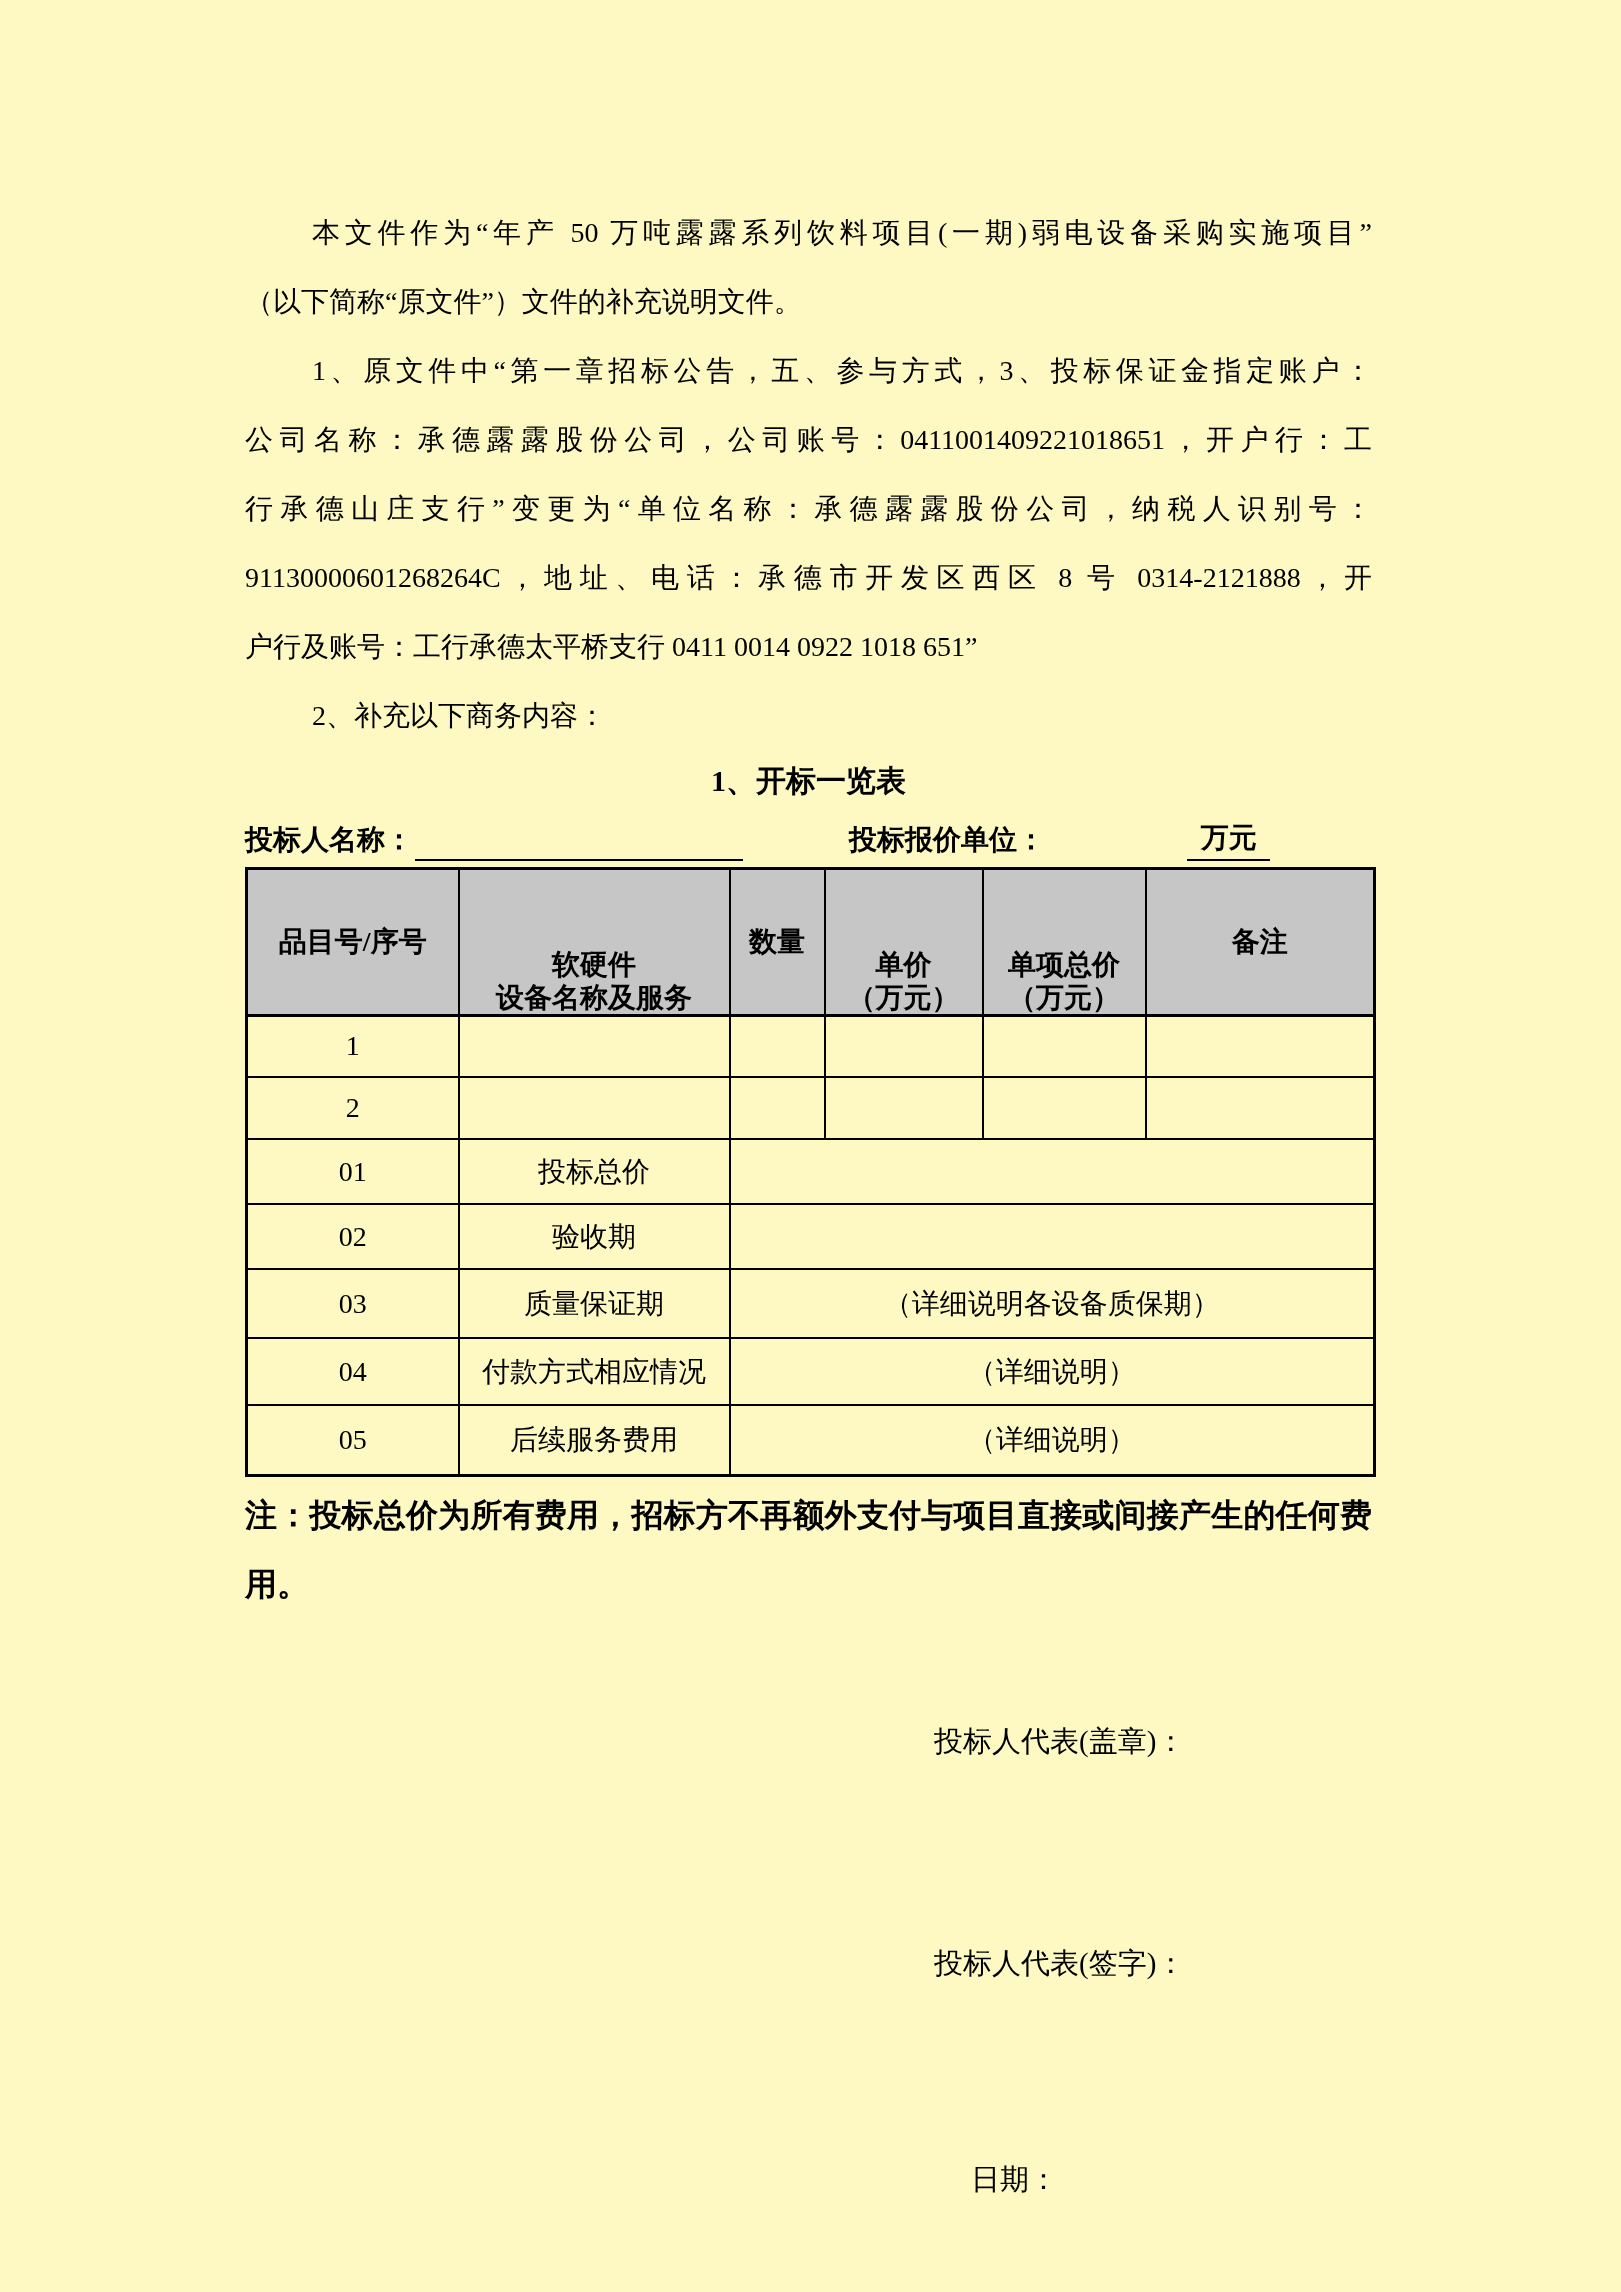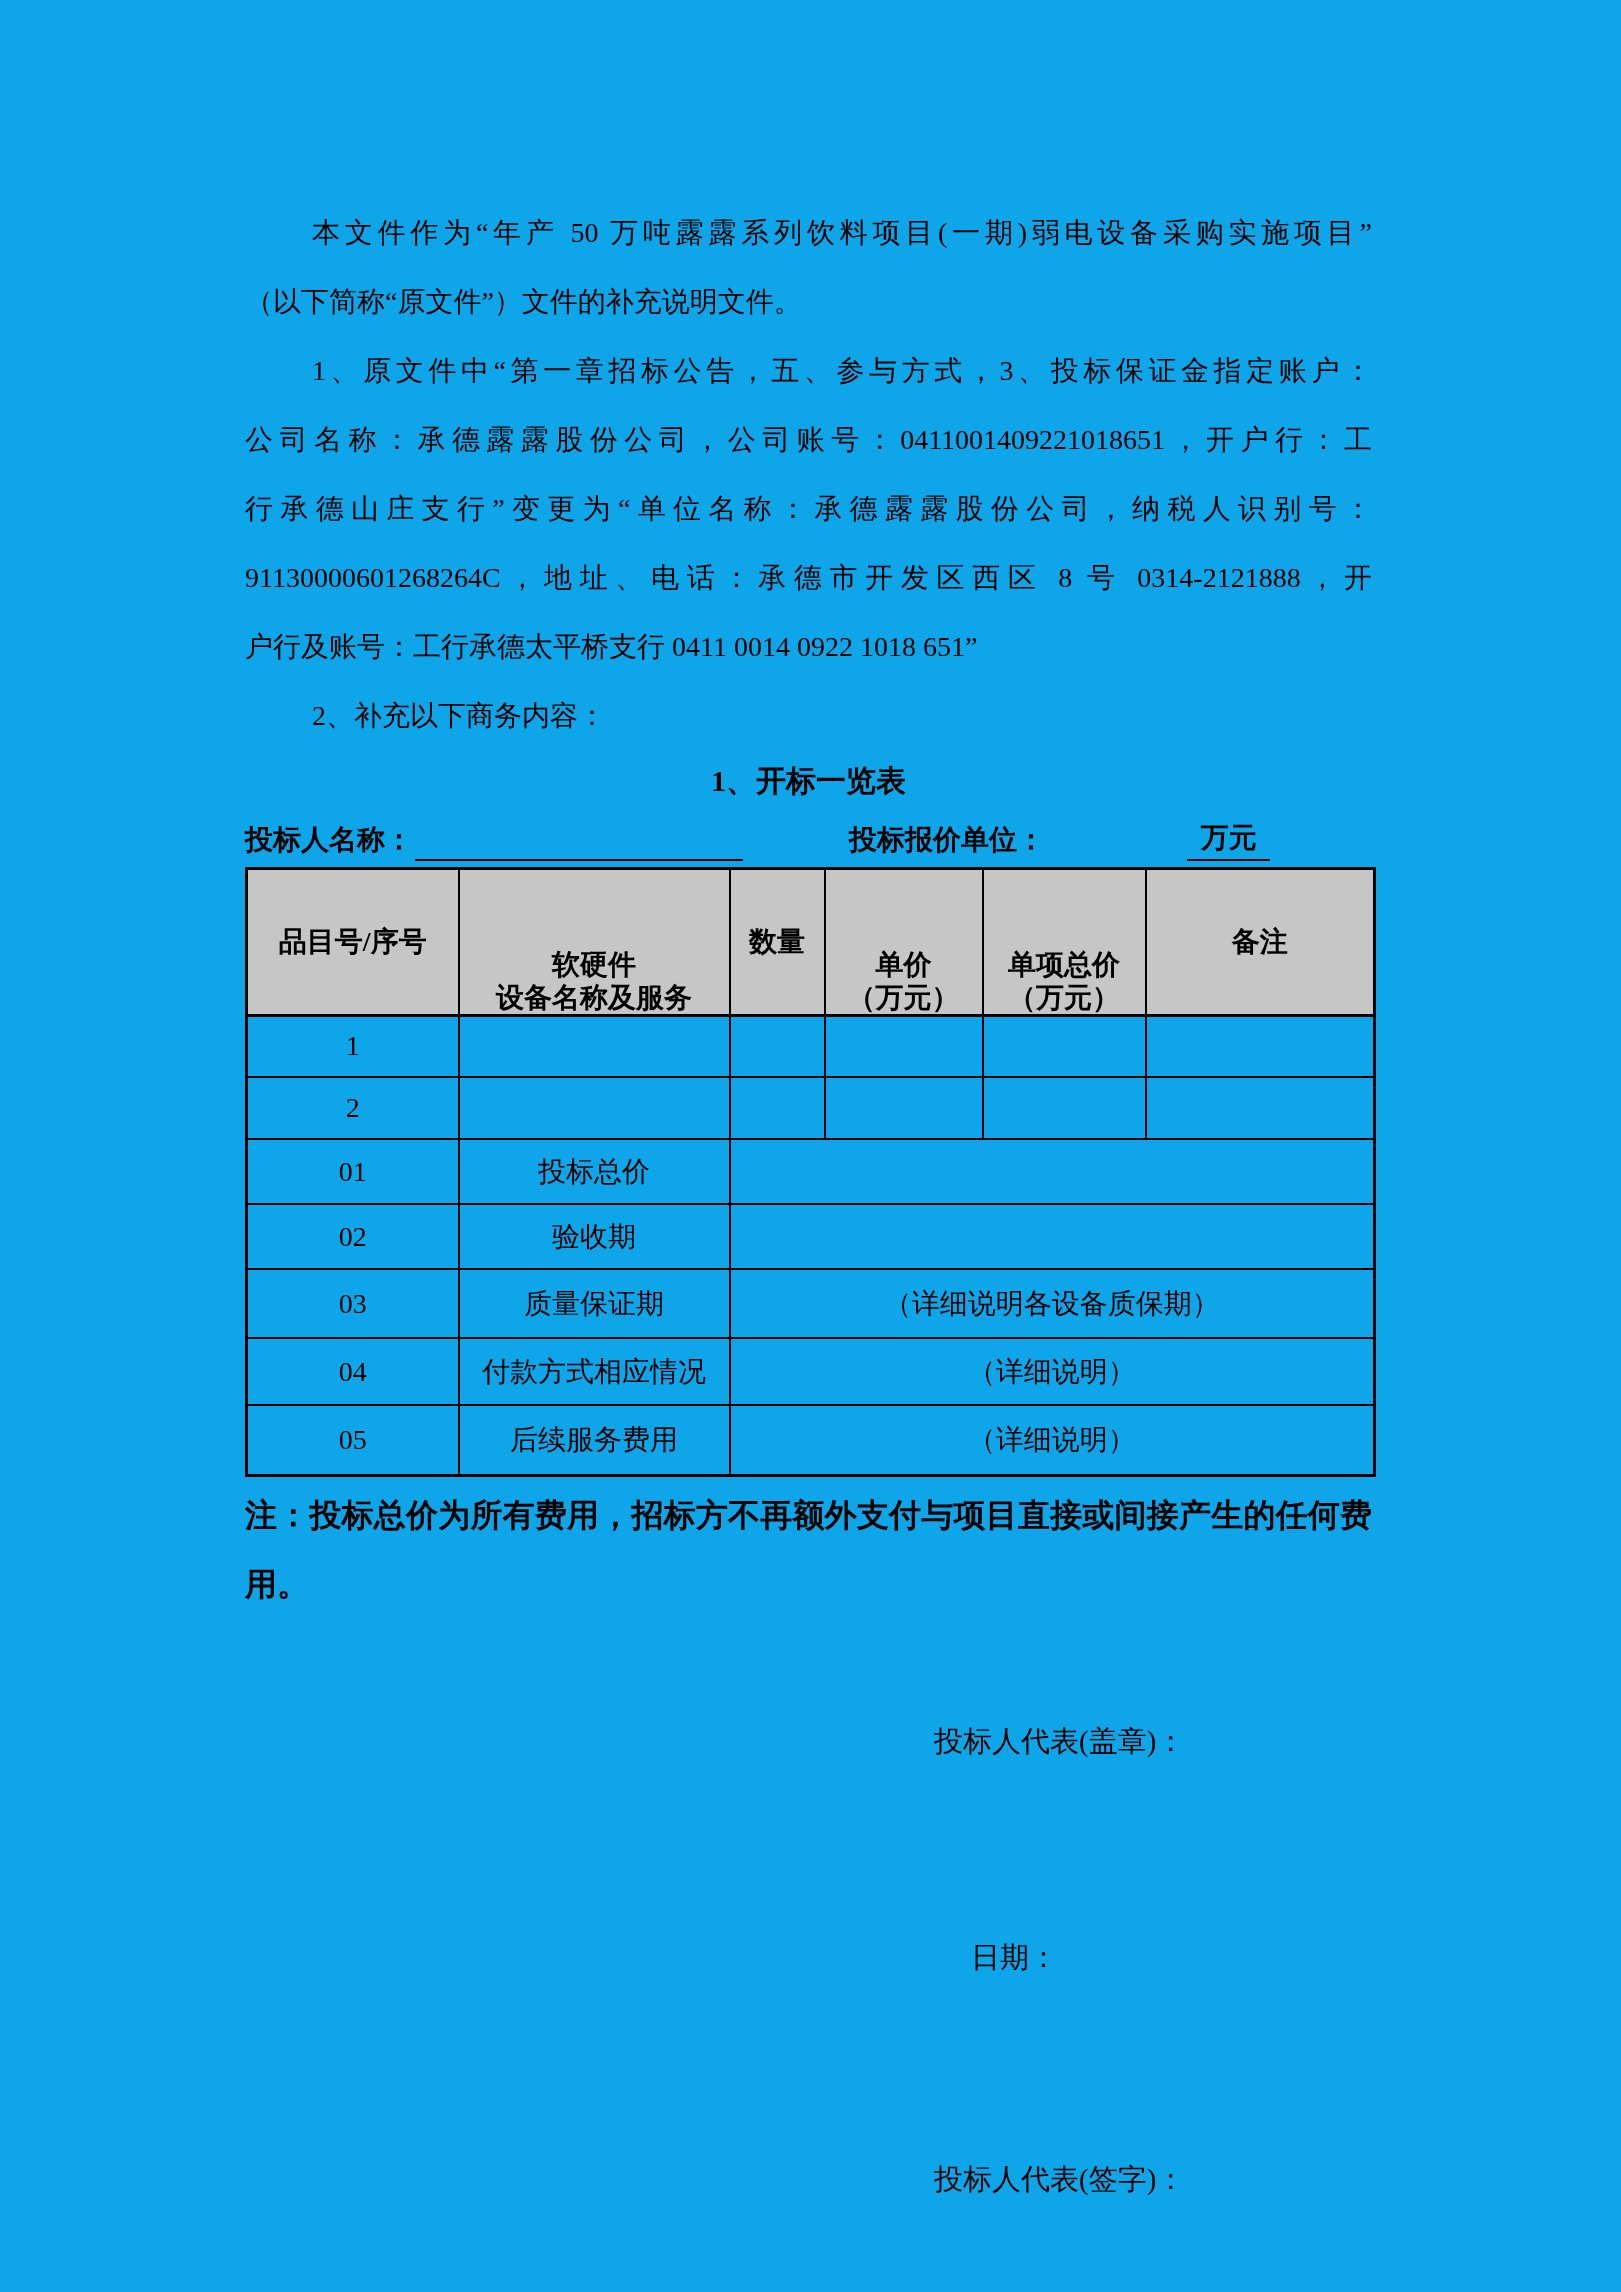--- a/index.html
+++ b/index.html
@@ -1,20 +1,20 @@
 <!DOCTYPE html>
 <html><head>
 <meta charset="utf-8">
 <style>
   html,body { margin:0; padding:0; background:#888; }
   .page {
     position:relative;
     width:1621px; height:2293px;
     margin:0 auto;
-    background:#0ea5e9;
+    background:#fef9c3;
     font-family:"Liberation Serif","DejaVu Serif",serif;
     color:#000;
     overflow:hidden;
   }
   .content { position:absolute; left:245px; top:198px; width:1127px; }
 
   .line {
     font-size:28px; line-height:69px; height:69px;
     text-align:left; white-space:nowrap;
   }
@@ -202,18 +202,18 @@
       </tr>
     </tbody>
       </table>
 
     <div class="note">
       <div class="n1">注：投标总价为所有费用，招标方不再额外支付与项目直接或间接产生的任何费</div>
       <div class="n2">用。</div>
     </div>
 
     <div class="sig sig-company">投标人代表(盖章)：</div>
+    <div class="sig sig-representative">投标人代表(签字)：</div>
     <div class="sig sig-date">日期：</div>
-    <div class="sig sig-representative">投标人代表(签字)：</div>
 
   </div>
 </div>
 
 
 </body></html>

